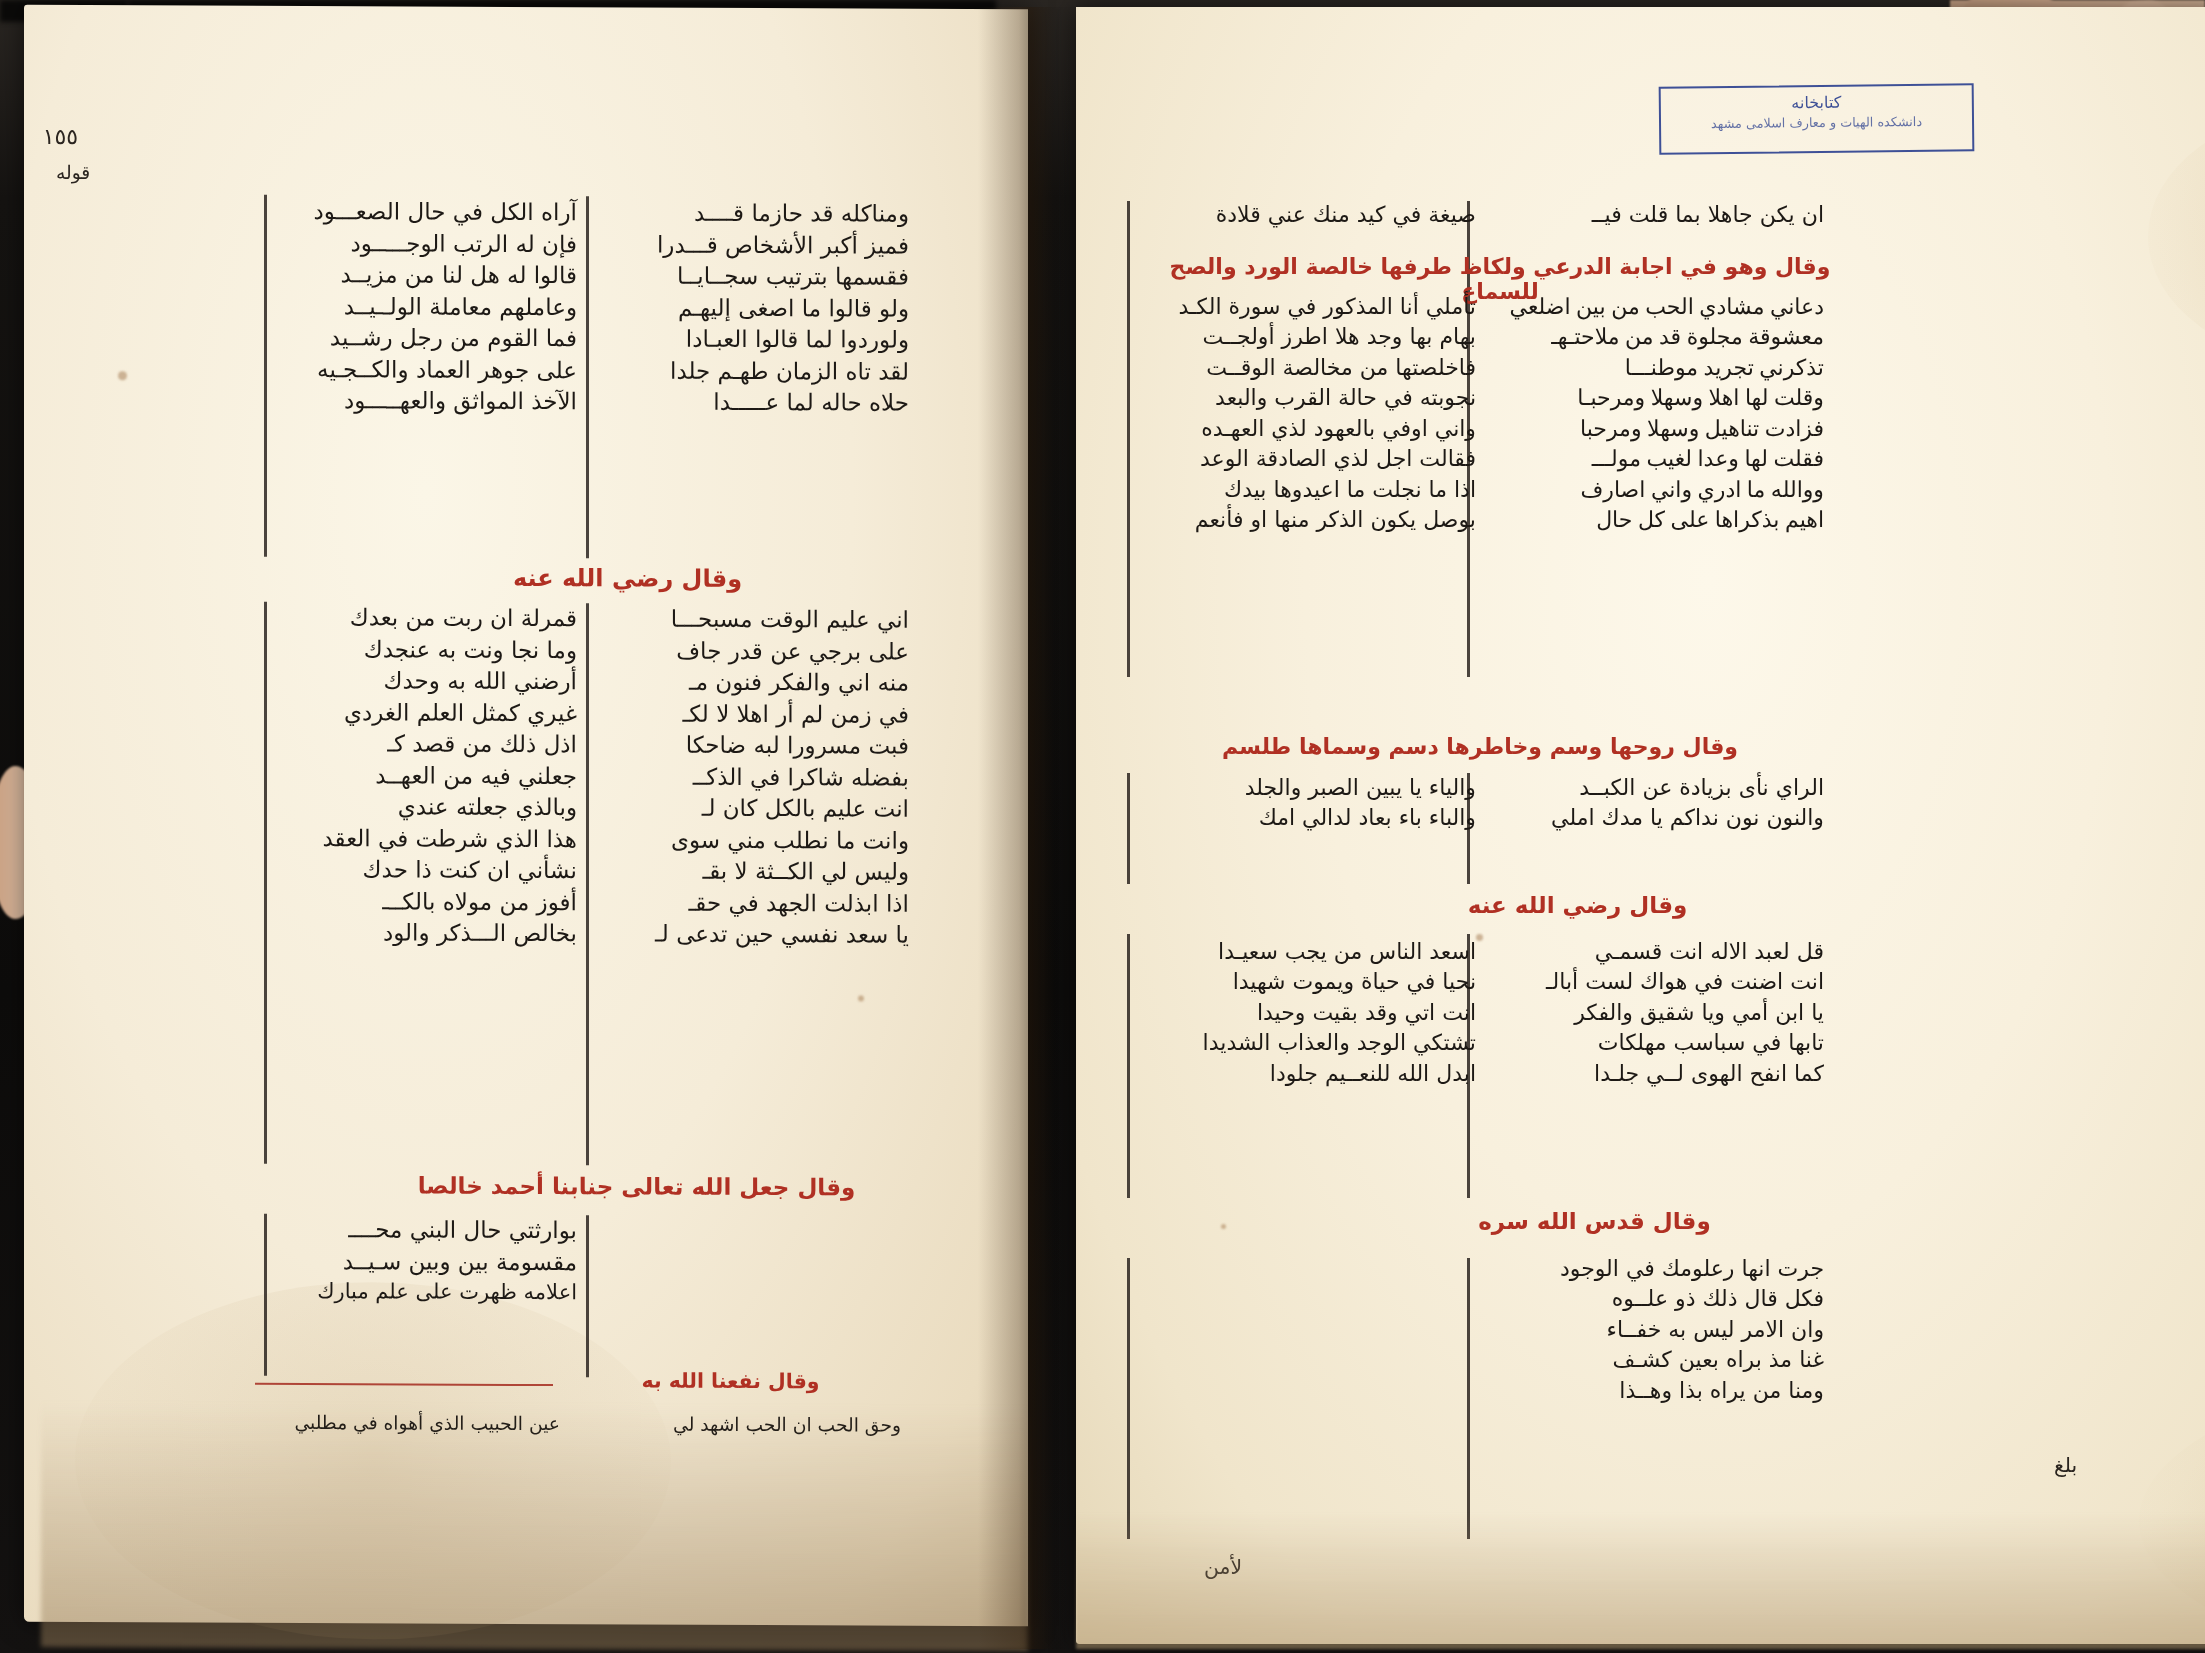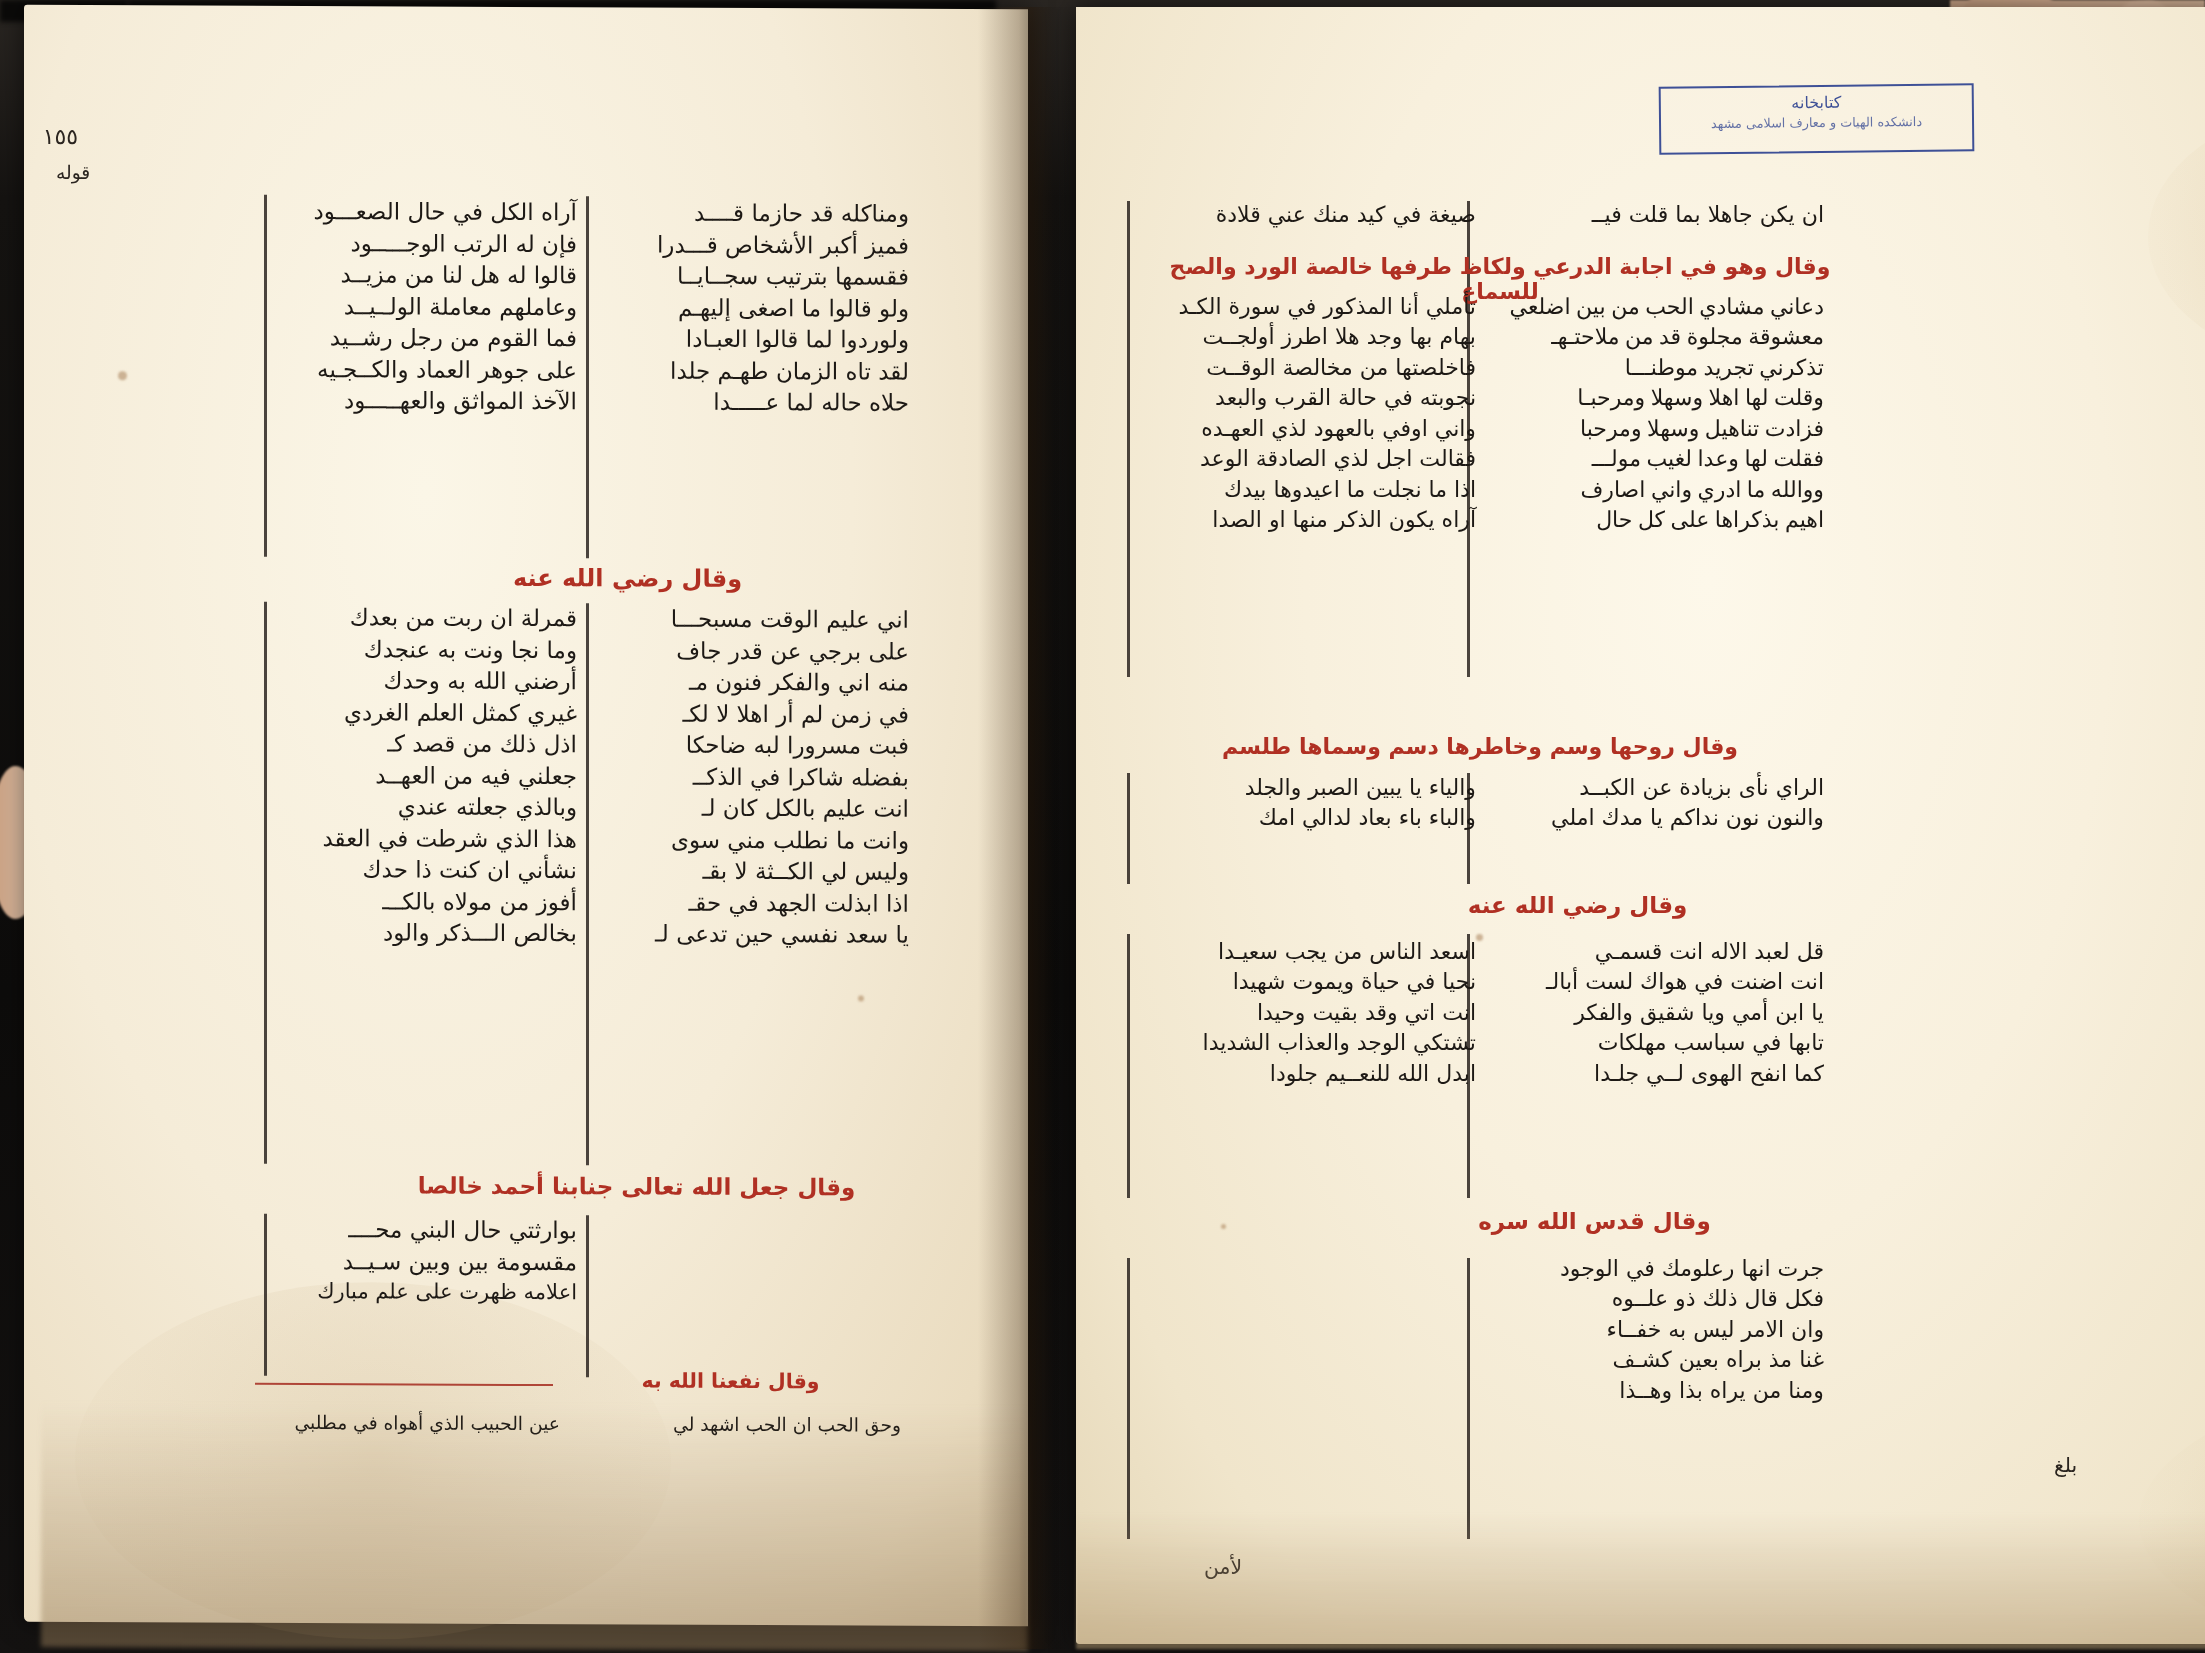--- a/index.html
+++ b/index.html
@@ -358,21 +358,21 @@
       <div class="heading" style="position:absolute; left:51px; top:247px; width:706px; font-size:22px;margin-left:20px;">وقال وهو في اجابة الدرعي ولكاظ طرفها خالصة الورد والصح للسماع</div>
 
       <div class="col rp" style="left:68px; top:289px; width:332px;">
         <div class="line">تأملي أنا المذكور في سورة الكـد</div>
         <div class="line">بهام بها وجد هلا اطرز أولجــت</div>
         <div class="line">فاخلصتها من مخالصة الوقــت</div>
         <div class="line">نجوبته في حالة القرب والبعد</div>
         <div class="line">واني اوفي بالعهود لذي العهـده</div>
         <div class="line">فقالت اجل لذي الصادقة الوعد</div>
         <div class="line">اذا ما نجلت ما اعيدوها بيدك</div>
-        <div class="line">آراه يكون الذكر منها او الصدا</div>
+        <div class="line">بوصل يكون الذكر منها او فأنعم</div>
       </div>
       <div class="col rp" style="left:408px; top:289px; width:340px;font-family:Liberation Serif, serif;">
         <div class="line">دعاني مشادي الحب من بين اضلعي</div>
         <div class="line">معشوقة مجلوة قد من ملاحتـهـ</div>
         <div class="line">تذكرني تجريد موطنـــا</div>
         <div class="line">وقلت لها اهلا وسهلا ومرحبـا</div>
         <div class="line">فزادت تناهيل وسهلا ومرحبا</div>
         <div class="line">فقلت لها وعدا لغيب مولـــ</div>
         <div class="line">ووالله ما ادري واني اصارف</div>
         <div class="line">اهيم بذكراها على كل حال</div>

